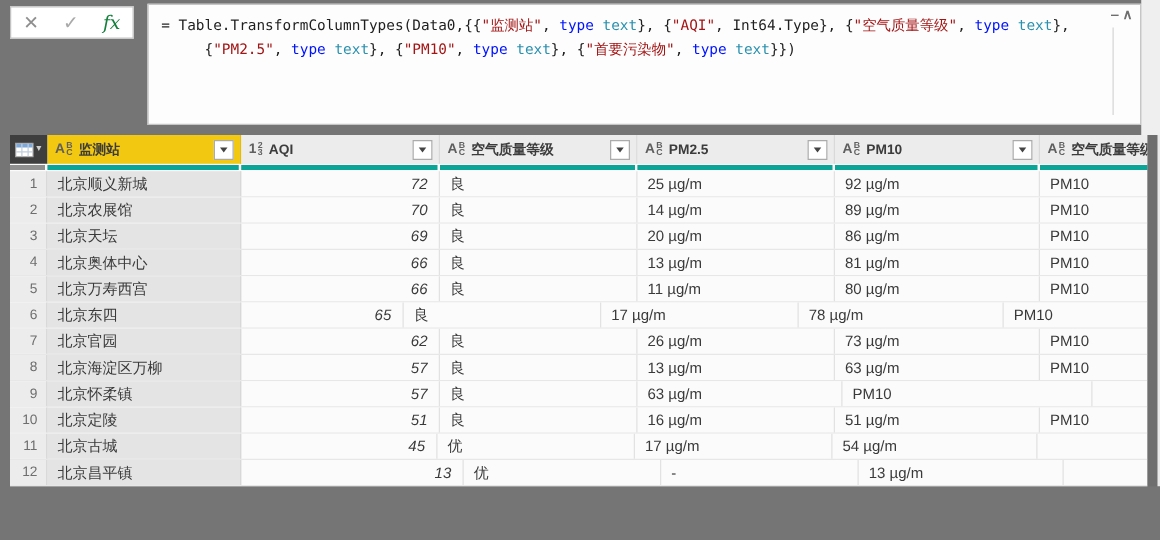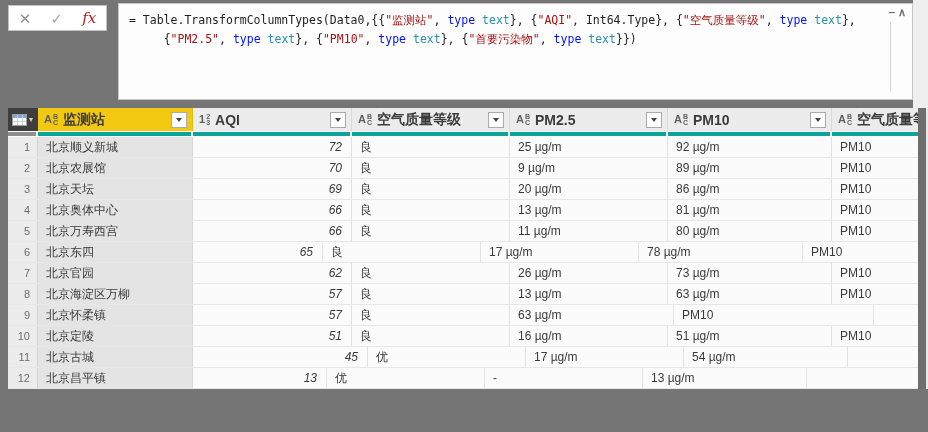--- a/index.html
+++ b/index.html
@@ -9,21 +9,21 @@
     font-family:"Liberation Sans",sans-serif;
   }
   
   .fxbox{
     position:absolute;left:8px;top:5px;width:99px;height:26px;
     background:#ffffff;border:1px solid #c2c2c2;box-sizing:border-box;
     display:flex;align-items:center;justify-content:space-around;
   }
   .icon-x{color:#8f8f8f;font-size:15px;line-height:1;cursor:default}
   .icon-check{color:#a9a9a9;font-size:15px;line-height:1}
-  .icon-fx{font-family:"DejaVu Serif",serif;font-style:italic;color:#b91c1c;font-size:15px;line-height:1}
+  .icon-fx{font-family:"DejaVu Serif",serif;font-style:italic;color:#15803d;font-size:15px;line-height:1}
   .formula{
     position:absolute;left:118px;top:3px;width:795px;height:97px;
     background:#fdfdfd;border:1px solid #c6c6c6;box-sizing:border-box;
   }
   .ftext{
     position:absolute;left:10px;top:7px;right:32px;bottom:4px;
     font-family:"DejaVu Sans Mono",monospace;font-size:11.5px;line-height:19px;
     white-space:pre-wrap;overflow:hidden;color:#1e1e1e;
   }
   .tok-string{color:#a31515}
@@ -44,21 +44,21 @@
   .corner{
     width:30px;flex:0 0 auto;background:#3e3e3e;box-sizing:border-box;
     display:flex;align-items:center;justify-content:center;gap:1px;
   }
   .corner-caret{color:#cfcfcf;font-size:7px;line-height:1}
   .hcell{
     display:flex;align-items:center;box-sizing:border-box;padding-left:6px;
     background:#ececec;border-right:1px solid #d9d9d9;flex:0 0 auto;overflow:hidden;
   }
   .hcell.sel{background:#f2c811;border-right-color:#e3ba0e}
-  .hlabel{font-weight:bold;font-size:14px;color:#3c3c3c;margin-left:5px;white-space:nowrap}
+  .hlabel{font-weight:bold;font-size:11px;color:#3c3c3c;margin-left:5px;white-space:nowrap}
   .ticon{display:inline-flex;align-items:center;color:#5f5f5f;font-weight:bold;flex:0 0 auto}
   .ticon .base{font-size:11px;line-height:1}
   .ticon .stack{display:inline-flex;flex-direction:column;font-size:7px;line-height:5.5px;margin-left:1px}
   .fbtn{
     margin-left:auto;margin-right:5px;width:16px;height:16px;flex:0 0 auto;
     background:#ffffff;border:1px solid #ababab;box-sizing:border-box;
     display:flex;align-items:center;justify-content:center;
   }
   .tri{width:0;height:0;border-left:3px solid transparent;border-right:3px solid transparent;border-top:4px solid #444}
   .qbar{display:flex;height:6px;background:#fbfbfb}
@@ -205,21 +205,21 @@
         <div class="cell" style="width: 158px;">良</div>
         <div class="cell" style="width: 158px;">25 µg/m</div>
         <div class="cell" style="width: 164px;">92 µg/m</div>
         <div class="cell" style="width: 200px;">PM10</div>
       </div>
       <div class="row">
         <div class="gut">2</div>
         <div class="cell sel" style="width: 155px;">北京农展馆</div>
         <div class="cell num" style="width: 159px;">70</div>
         <div class="cell" style="width: 158px;">良</div>
-        <div class="cell" style="width: 158px;">9 µg/m</div>
+        <div class="cell" style="width: 158px;">14 µg/m</div>
         <div class="cell" style="width: 164px;">89 µg/m</div>
         <div class="cell" style="width: 200px;">PM10</div>
       </div>
       <div class="row">
         <div class="gut">3</div>
         <div class="cell sel" style="width: 155px;">北京天坛</div>
         <div class="cell num" style="width: 159px;">69</div>
         <div class="cell" style="width: 158px;">良</div>
         <div class="cell" style="width: 158px;">20 µg/m</div>
         <div class="cell" style="width: 164px;">86 µg/m</div>
@@ -283,30 +283,30 @@
         <div class="cell sel" style="width: 155px;">北京定陵</div>
         <div class="cell num" style="width: 159px;">51</div>
         <div class="cell" style="width: 158px;">良</div>
         <div class="cell" style="width: 158px;">16 µg/m</div>
         <div class="cell" style="width: 164px;">51 µg/m</div>
         <div class="cell" style="width: 200px;">PM10</div>
       </div>
       <div class="row">
         <div class="gut">11</div>
         <div class="cell sel" style="width: 155px;">北京古城</div>
-        <div class="cell num" style="width: 175px;">45</div>
+        <div class="cell num" style="width: 157px;">45</div>
         <div class="cell" style="width: 158px;">优</div>
         <div class="cell" style="width: 158px;">17 µg/m</div>
         <div class="cell" style="width: 164px;">54 µg/m</div>
         <div class="cell" style="width: 200px;"></div>
       </div>
       <div class="row">
         <div class="gut">12</div>
         <div class="cell sel" style="width: 155px;">北京昌平镇</div>
-        <div class="cell num" style="width: 134px;">13</div>
+        <div class="cell num" style="width: 178px;">13</div>
         <div class="cell" style="width: 158px;">优</div>
         <div class="cell" style="width: 158px;">-</div>
         <div class="cell" style="width: 164px;">13 µg/m</div>
         <div class="cell" style="width: 200px;"></div>
       </div>
     </div>
 </div>
 
 <div class="vscroll"></div>
 <div class="redge"></div>

